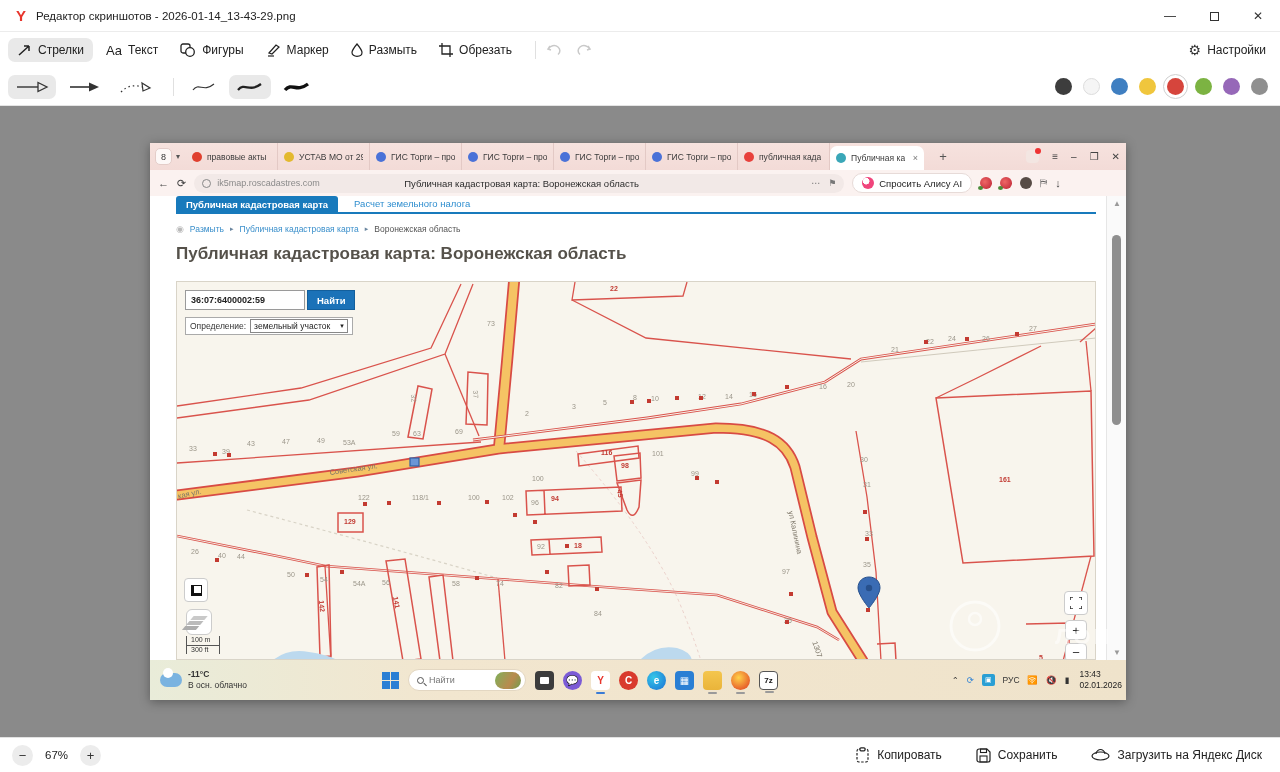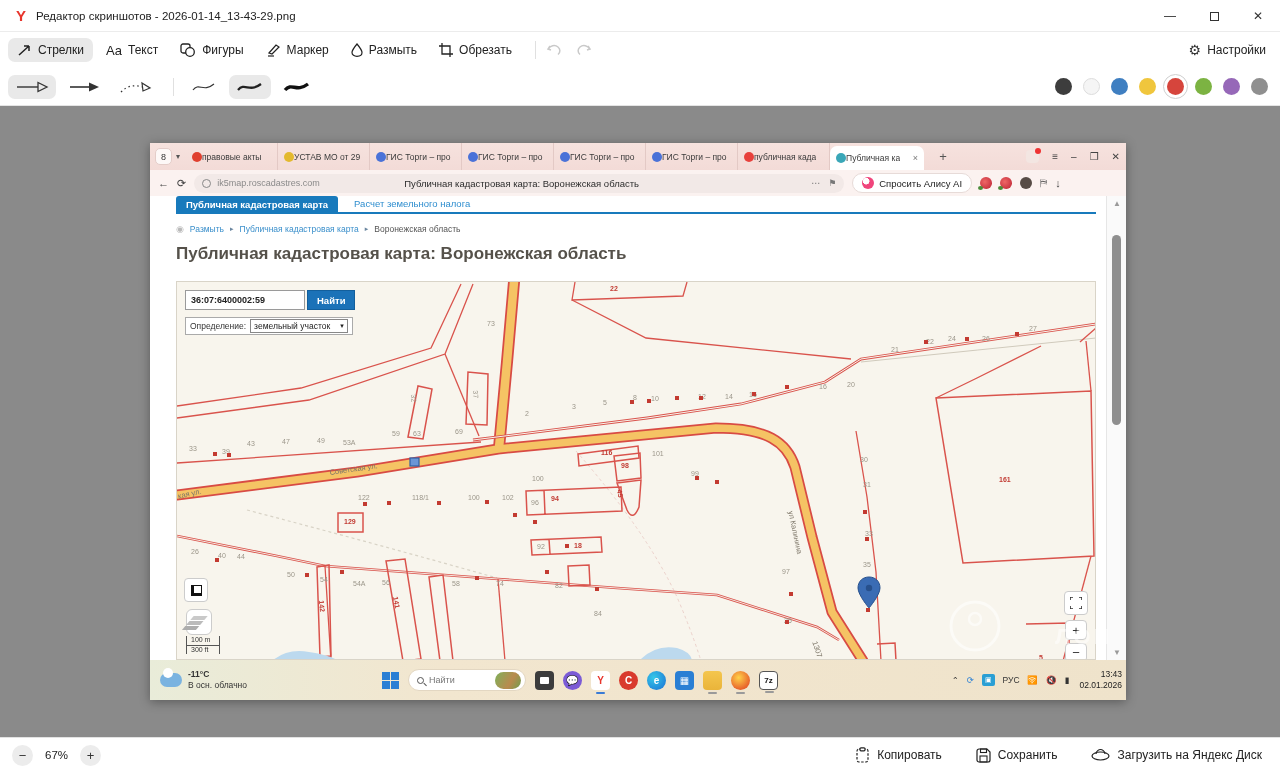--- a/index.html
+++ b/index.html
@@ -35,21 +35,21 @@
   
   .canvas { position:absolute; left:0; top:106px; width:1280px; height:631px; background:#8a8a8a; }
   .shot { position:absolute; left:150px; top:37px; width:976px; height:557px; background:#fff; box-shadow:0 2px 10px rgba(0,0,0,.35); overflow:hidden;}
   .wmtext { position:absolute; color:rgba(255,255,255,.5); font-weight:bold; letter-spacing:3px; z-index:60; pointer-events:none;}
 
   
   .tabstrip { position:absolute; left:0; top:0; width:976px; height:27px; background:linear-gradient(#f6e2de,#f3dbd7); display:flex; align-items:center; padding-left:5px;}
   .tabcount { width:17px; height:17px; background:#fdf8f7; border-radius:5px; border:1px solid #e4cdc9; font-size:9px; color:#333; display:flex; align-items:center; justify-content:center;}
   .tchev { font-size:8px; color:#555; margin:0 6px 0 4px;}
   #tabs { display:flex; height:27px; align-items:center; }
-  .btab { display:flex; align-items:center; width:92px; padding:12px 6px; height:27px; border-right:1px solid #e3c9c5; overflow:hidden;}
+  .btab { display:flex; align-items:center; gap:5px; width:92px; padding:12px 6px; height:27px; border-right:1px solid #e3c9c5; overflow:hidden;}
   .fav { width:10px; height:10px; border-radius:50%; flex:0 0 auto;}
   .btl { font-size:8.5px; color:#3a3a3a; white-space:nowrap; overflow:hidden;}
   .btab.activetab { background:#fff; border-radius:7px 7px 0 0; border-right:none; width:94px; height:24px; margin-top:3px;}
   .tclose { margin-left:auto; font-size:9px; color:#777;}
   .newtab { font-size:13px; color:#555; margin-left:10px; width:18px; height:18px; border-radius:4px; display:flex;align-items:center;justify-content:center;}
   .tsicons { position:absolute; right:6px; top:0; height:27px; display:flex; align-items:center; gap:13px;}
   .profdot { width:13px; height:13px; border-radius:4px; background:#f3e6e2; position:relative;}
   .profdot::after { content:""; position:absolute; right:-2px; top:-2px; width:6px; height:6px; border-radius:50%; background:#e33; }
   .tsi { font-size:10px; color:#444; }
 
@@ -117,21 +117,21 @@
   .winlogo { width:17px; height:17px; display:grid; grid-template-columns:8px 8px; grid-gap:1px;}
   .winlogo span { width:8px; height:8px; background:#2a7fd4; }
   .tsearch { width:118px; height:22px; background:#fff; border-radius:11px; border:1px solid #e3d7c2; display:flex; align-items:center; gap:5px; padding:0 4px 0 8px; font-size:9px; color:#777;}
   .tsearch .mag { width:7px; height:7px; border:1.4px solid #555; border-radius:50%; position:relative;}
   .tsearch .mag::after { content:""; position:absolute; left:5px; top:6px; width:4px; height:1.4px; background:#555; transform:rotate(45deg);}
   .tsearch .thumb { margin-left:auto; width:26px; height:17px; border-radius:9px; background:linear-gradient(120deg,#7fb15a,#b98a4e 60%,#6f9e4d);}
   .tico { width:19px; height:19px; border-radius:4px; display:flex; align-items:center; justify-content:center; font-size:10px; font-weight:bold; position:relative;}
   .tico .under { position:absolute; bottom:-4px; left:5px; width:9px; height:2px; background:#9a9a9a; border-radius:1px;}
   .tico .under.blue { background:#3a7bd5; }
   .tbtray { position:absolute; right:4px; display:flex; align-items:center; gap:8px; font-size:8.5px; color:#333;}
-  .clock { text-align:right; font-size:8.5px; color:#222; line-height:1.3; margin-left:2px;}
+  .clock { text-align:left; font-size:8.5px; color:#222; line-height:1.3; margin-left:2px;}
 
   
   .bottombar { position:absolute; left:0; top:737px; width:1280px; height:35px; background:#fff; border-top:1px solid #e2e2e2; display:flex; align-items:center;}
   .zbtn { width:21px; height:21px; border-radius:50%; background:#ececec; border:none; font-size:13px; color:#333; display:flex; align-items:center; justify-content:center;}
   .zval { font-size:11.5px; color:#222; margin:0 12px;}
   .baction { display:flex; align-items:center; gap:7px; font-size:12px; color:#222; background:none; border:none; margin-left:34px;}
 </style>
 </head>
 <body>
 

